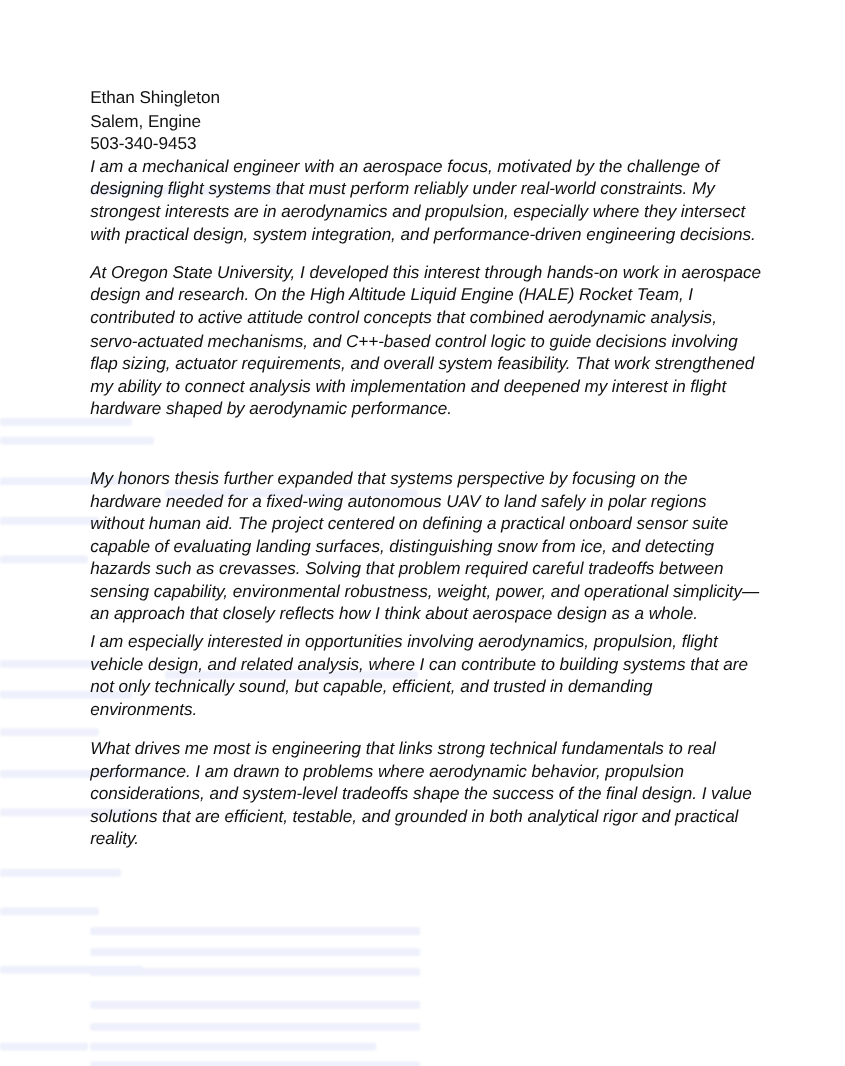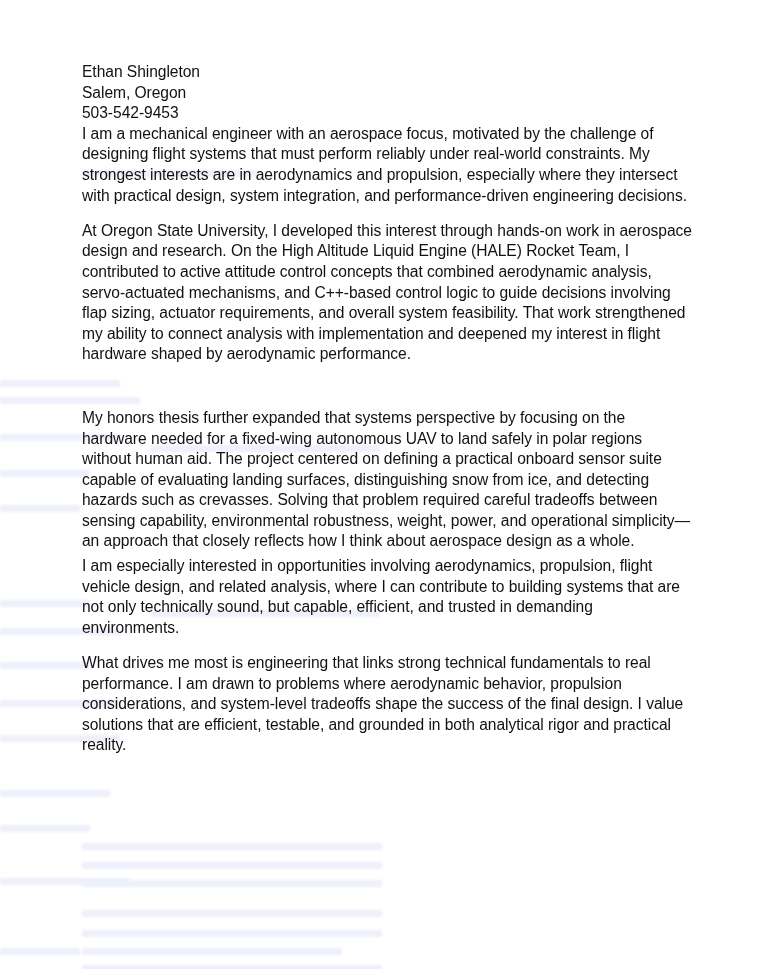--- a/index.html
+++ b/index.html
@@ -26,31 +26,32 @@
     .ghost .gl {
       position: absolute;
       height: 7px;
       background: #eef0fb;
       border-radius: 2px;
       filter: blur(1px);
     }
     .page {
       position: absolute;
       left: 82px;
-      top: 62px;
+      top: 80px;
       width: 610px;
       font-size: 15.6px;
       line-height: 20.6px;
       letter-spacing: -0.05px;
     }
     .contact div {
       white-space: nowrap;
     }
     .para {
       margin: 0 0 14.6px 0;
+      font-style: italic;
     }
     .para.tight {
       margin-bottom: 4px;
       margin-top: 43px;
     }
   </style>
 </head>
 <body>
 
 <div class="ghost" id="ghost">
@@ -76,21 +77,21 @@
     <div class="gl" style="left: 82px; top: 948px; width: 260px;"></div>
     <div class="gl" style="left: 0px; top: 948px; width: 80px;"></div>
     <div class="gl" style="left: 82px; top: 965px; width: 300px;"></div>
     <div class="gl" style="left: 150px; top: 610px; width: 230px;"></div>
     <div class="gl" style="left: 150px; top: 445px; width: 230px;"></div>
   </div>
 
 <div class="page">
   <div class="contact">
     <div>Ethan Shingleton</div>
-    <div>Salem, Oregon</div>
-    <div>503-542-9453</div>
+    <div>Salem, Engine</div>
+    <div>503-340-9453</div>
   </div>
   <p class="para">I am a mechanical engineer with an aerospace focus, motivated by the challenge of designing flight systems that must perform reliably under real-world constraints. My strongest interests are in aerodynamics and propulsion, especially where they intersect with practical design, system integration, and performance-driven engineering decisions.</p>
   <p class="para">At Oregon State University, I developed this interest through hands-on work in aerospace design and research. On the High Altitude Liquid Engine (HALE) Rocket Team, I contributed to active attitude control concepts that combined aerodynamic analysis, servo-actuated mechanisms, and C++-based control logic to guide decisions involving flap sizing, actuator requirements, and overall system feasibility. That work strengthened my ability to connect analysis with implementation and deepened my interest in flight hardware shaped by aerodynamic performance.</p>
   <p class="para tight">My honors thesis further expanded that systems perspective by focusing on the hardware needed for a fixed-wing autonomous UAV to land safely in polar regions without human aid. The project centered on defining a practical onboard sensor suite capable of evaluating landing surfaces, distinguishing snow from ice, and detecting hazards such as crevasses. Solving that problem required careful tradeoffs between sensing capability, environmental robustness, weight, power, and operational simplicity—an approach that closely reflects how I think about aerospace design as a whole.</p>
   <p class="para">I am especially interested in opportunities involving aerodynamics, propulsion, flight vehicle design, and related analysis, where I can contribute to building systems that are not only technically sound, but capable, efficient, and trusted in demanding environments.</p>
   <p class="para">What drives me most is engineering that links strong technical fundamentals to real performance. I am drawn to problems where aerodynamic behavior, propulsion considerations, and system-level tradeoffs shape the success of the final design. I value solutions that are efficient, testable, and grounded in both analytical rigor and practical reality.</p>
 </div>
 
 </body></html>

